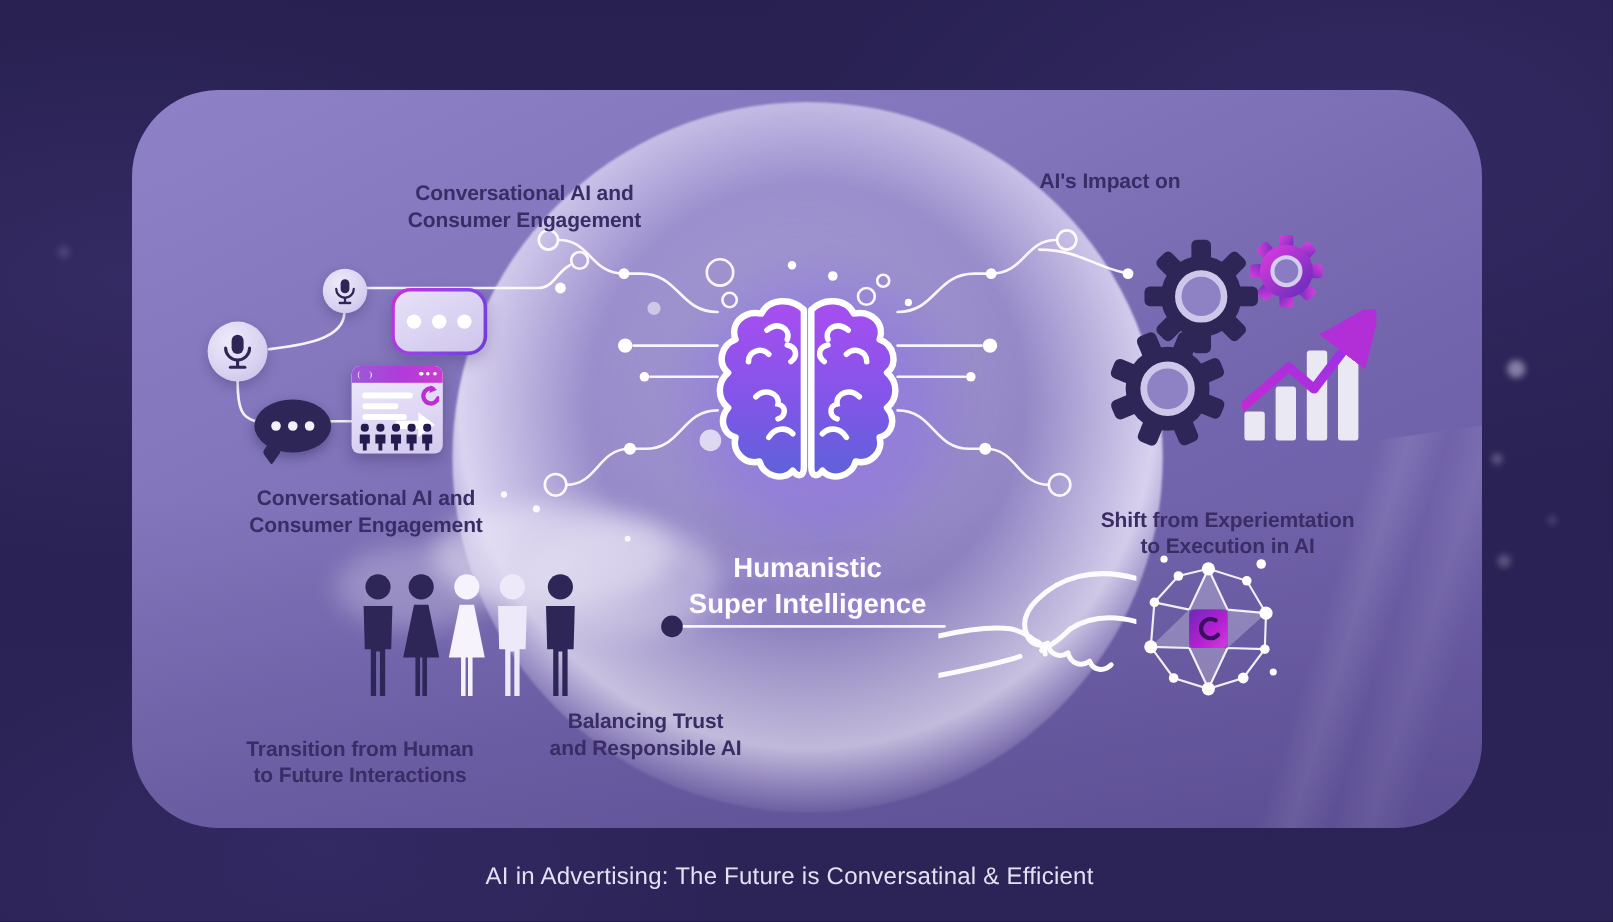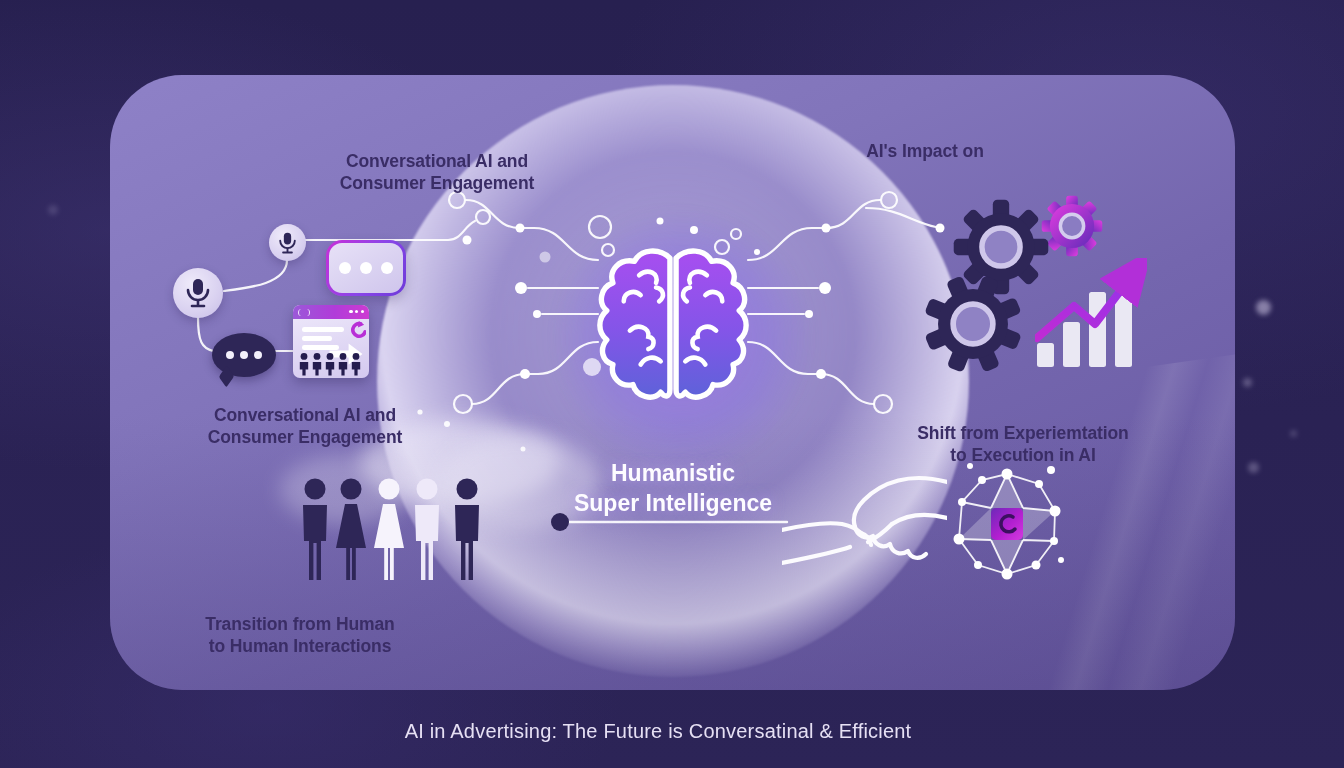--- a/index.html
+++ b/index.html
@@ -420,21 +420,25 @@
   <div class="label" style="left:155px;top:405px;width:300px;">
     <div>Conversational AI and</div>
     <div>Consumer Engagement</div>
   </div>
   <div class="label" style="left:868px;top:378px;width:310px;margin-top:45px;">
     <div>Shift from Experiemtation</div>
     <div>to Execution in AI</div>
   </div>
   <div class="label" style="left:150px;top:591px;width:300px;margin-top:23px;">
     <div>Transition from Human</div>
-    <div>to Human Interactions</div>
+    <div>to Future Interactions</div>
+  </div>
+  <div class="label" style="left:388px;top:591px;width:300px;">
+    <div>Balancing Trust</div>
+    <div>and Responsible AI</div>
   </div>
 
   <div class="center-label" style="left:523px;top:414px;width:300px;margin-top:45px;">
     <div>Humanistic</div>
     <div>Super Intelligence</div>
   </div>
 
   <div class="caption">AI in Advertising: The Future is Conversatinal &amp; Efficient</div>
 
 </div>

